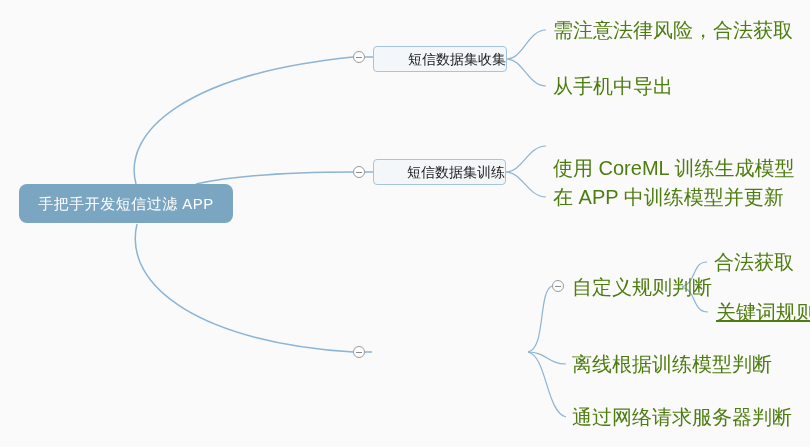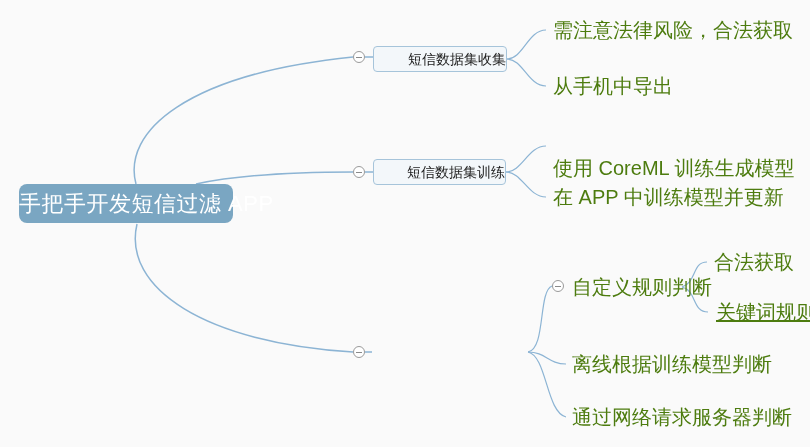--- a/index.html
+++ b/index.html
@@ -36,21 +36,21 @@
     box-sizing: border-box;
     white-space: nowrap;
   }
   .root-node {
     left: 19px; top: 184px;
     width: 214px; height: 39px;
     line-height: 39px;
     background: #7aa6c2;
     border-radius: 8px;
     color: #ffffff;
-    font-size: 22px;
+    font-size: 15px;
     text-align: center;
     letter-spacing: 0.5px;
   }
   .branch-node {
     height: 26px;
     line-height: 24px;
     background: #f3f7fa;
     border: 1px solid #a6c4da;
     border-radius: 4px;
     color: #1c1c1c;

